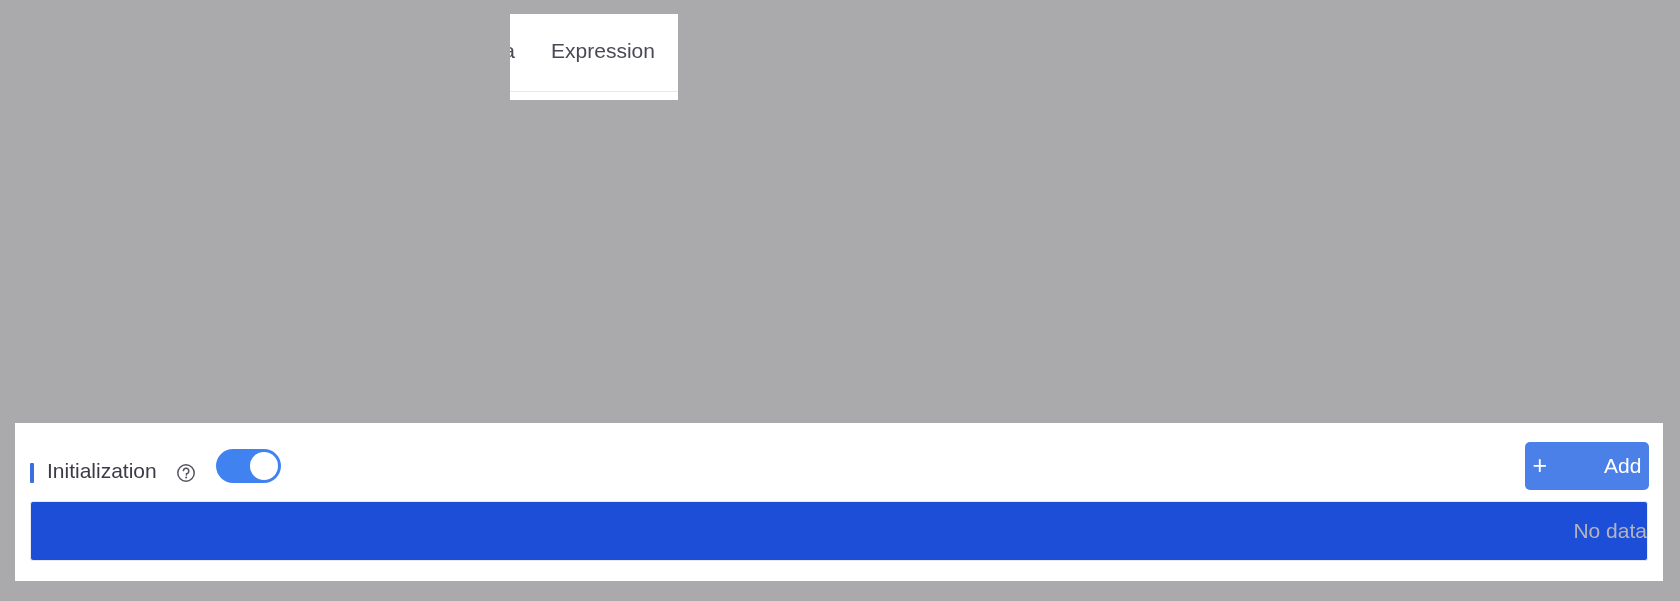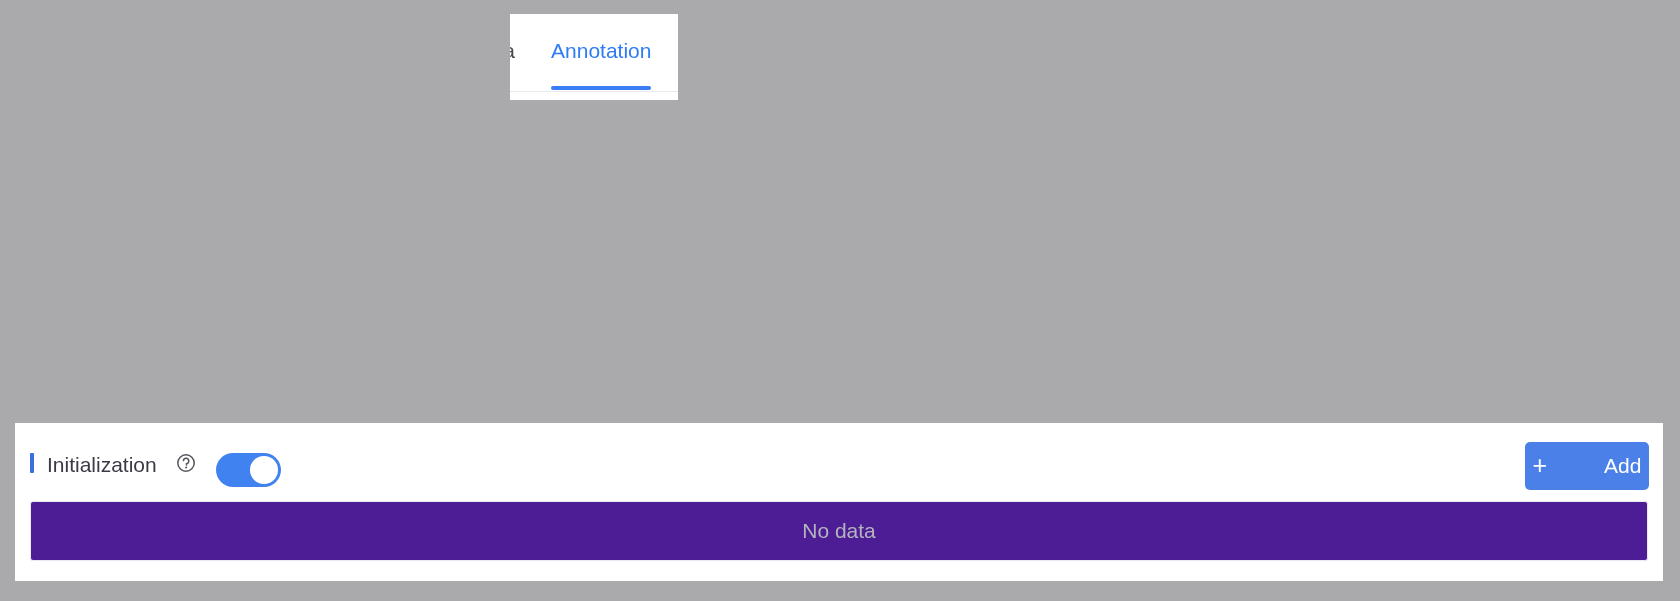--- a/index.html
+++ b/index.html
@@ -205,21 +205,21 @@
     width: 1648px;
     height: 158px;
     background: #ffffff;
     box-sizing: border-box;
   }
   .init-header {
     position: absolute;
     left: 15px;
     top: 30px;
     display: flex;
-    align-items: flex-start;
+    align-items: flex-end;
     height: 30px;
   }
   .toggle {
     margin-left: 20px;
     width: 65px;
     height: 34px;
     border-radius: 17px;
     background: #4083f0;
     position: relative;
     cursor: pointer;
@@ -262,24 +262,24 @@
     margin-left: 47px;
   }
   .no-data-box {
     position: absolute;
     left: 15px;
     right: 15px;
     top: 78px;
     height: 60px;
     border: 1px solid #e9e9f1;
     border-radius: 3px;
-    background: #4c1d95;
-    display: flex;
-    align-items: center;
-    justify-content: center;
+    background: #1d4ed8;
+    display: flex;
+    align-items: center;
+    justify-content: flex-end;
     box-sizing: border-box;
   }
   .no-data-text {
     font-size: 21px;
     color: #b4b4bd;
   }
 
   
   #dim-overlay {
     position: absolute;
@@ -332,24 +332,20 @@
           <rect x="10.1" y="5.6" width="1.8" height="7.4" rx="0.9" fill="#55555f"></rect>
           <circle cx="11" cy="15.8" r="1.15" fill="#55555f"></circle>
         </svg>
       </span>
     </div>
 
     <div class="tabs">
       <div class="tab">
         <span>Schema</span>
       </div>
-      <div class="tab active">
-        <span>Annotation</span>
-        <span class="tab-underline"></span>
-      </div>
       <div class="tab">
         <span>Expression</span>
       </div>
     </div>
   </div>
 
   <div class="field-label-row" id="fill-strategy-row">
     <span class="accent-bar"></span>
     <span class="field-label">Fill strategy</span>
     <span class="help-icon">

